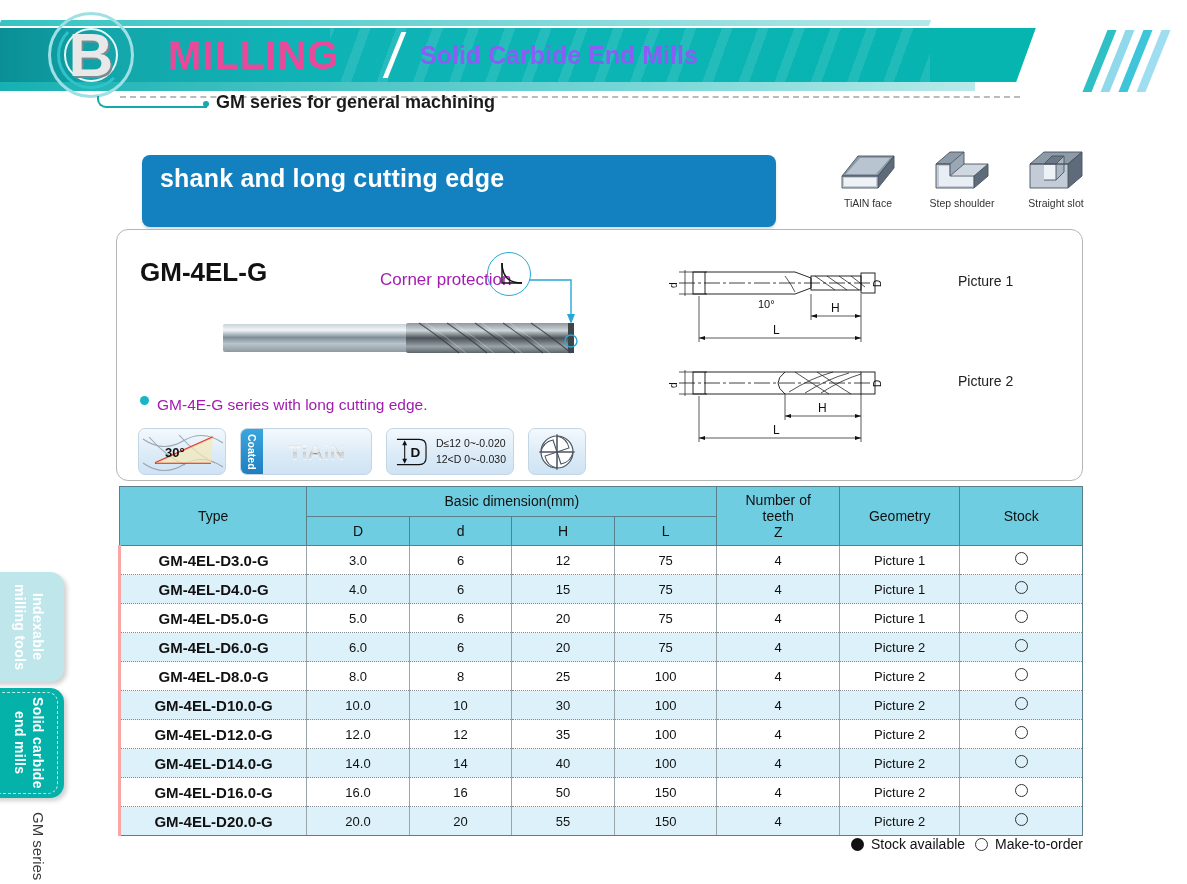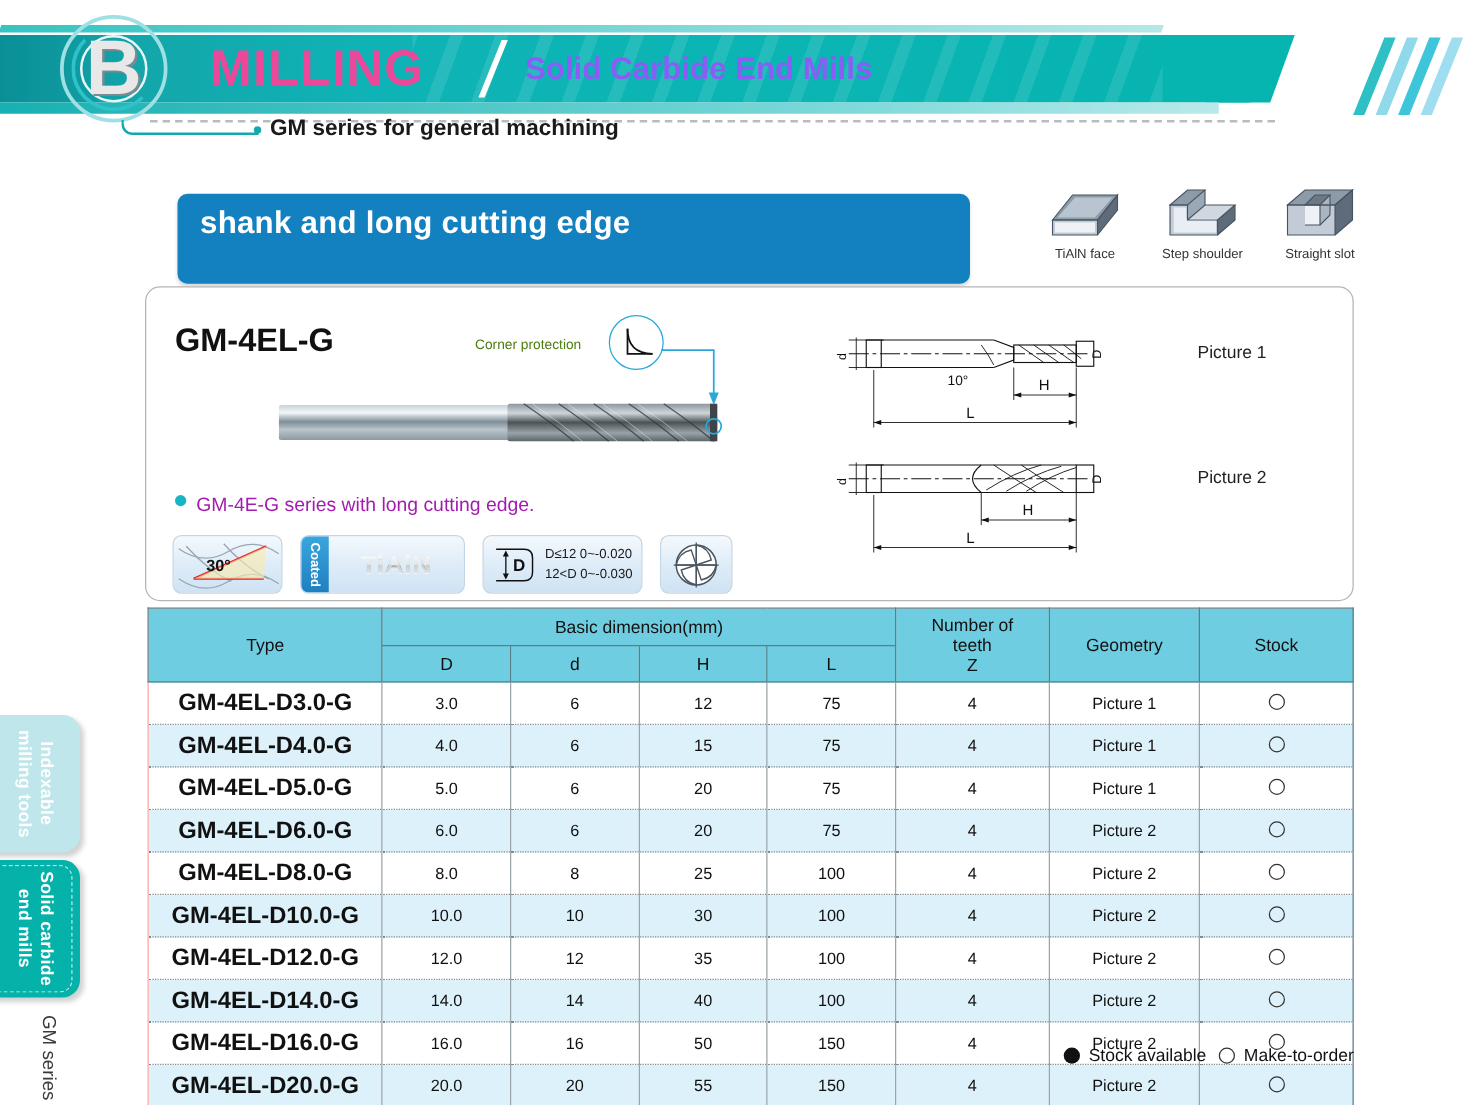--- a/index.html
+++ b/index.html
@@ -180,21 +180,21 @@
     border: 1px solid #b5b5b5;
     border-radius: 12px;
     background: #ffffff;
   }
   .product-code {
     position: absolute; left: 140px; top: 257px;
     font-size: 26px; font-weight: bold; color: #111;
   }
   .callout-text {
     position: absolute; left: 380px; top: 270px;
-    font-size: 11px; color: #4d7c0f;
+    font-size: 17px; color: #a21caf;
   }
   .callout-circle {
     position: absolute; left: 487px; top: 252px;
     width: 44px; height: 44px;
     border: 1.5px solid #29a8d8; border-radius: 50%;
   }
   .tool-photo {
     position: absolute; left: 223px; top: 320px;
     width: 351px; height: 36px;
   }
@@ -267,22 +267,22 @@
     border-right: 1px solid #9aa5a9;
     border-top: 1px dotted #7f8b90;
     border-bottom: 1px dotted #7f8b90;
     text-align: center;
     padding: 5.5px 2px;
     height: 28px;
   }
   table.spec tbody tr:nth-child(even) td { background: #ddf1fa; }
   table.spec tbody tr:last-child td { border-bottom: 1px solid #5a7f88; }
   table.spec td.type {
-    font-weight: bold; font-size: 19px;
-    border-left: 1px solid #fca5a5;
+    font-weight: bold; font-size: 15px;
+    border-left: 3px solid #fca5a5;
   }
   table.spec td.stock { border-right: 1px solid #5a7f88; }
   .circ-open {
     display: inline-block; width: 13px; height: 13px;
     border: 1.4px solid #333; border-radius: 50%;
   }
   .circ-full {
     display: inline-block; width: 13px; height: 13px;
     background: #111; border-radius: 50%;
   }

